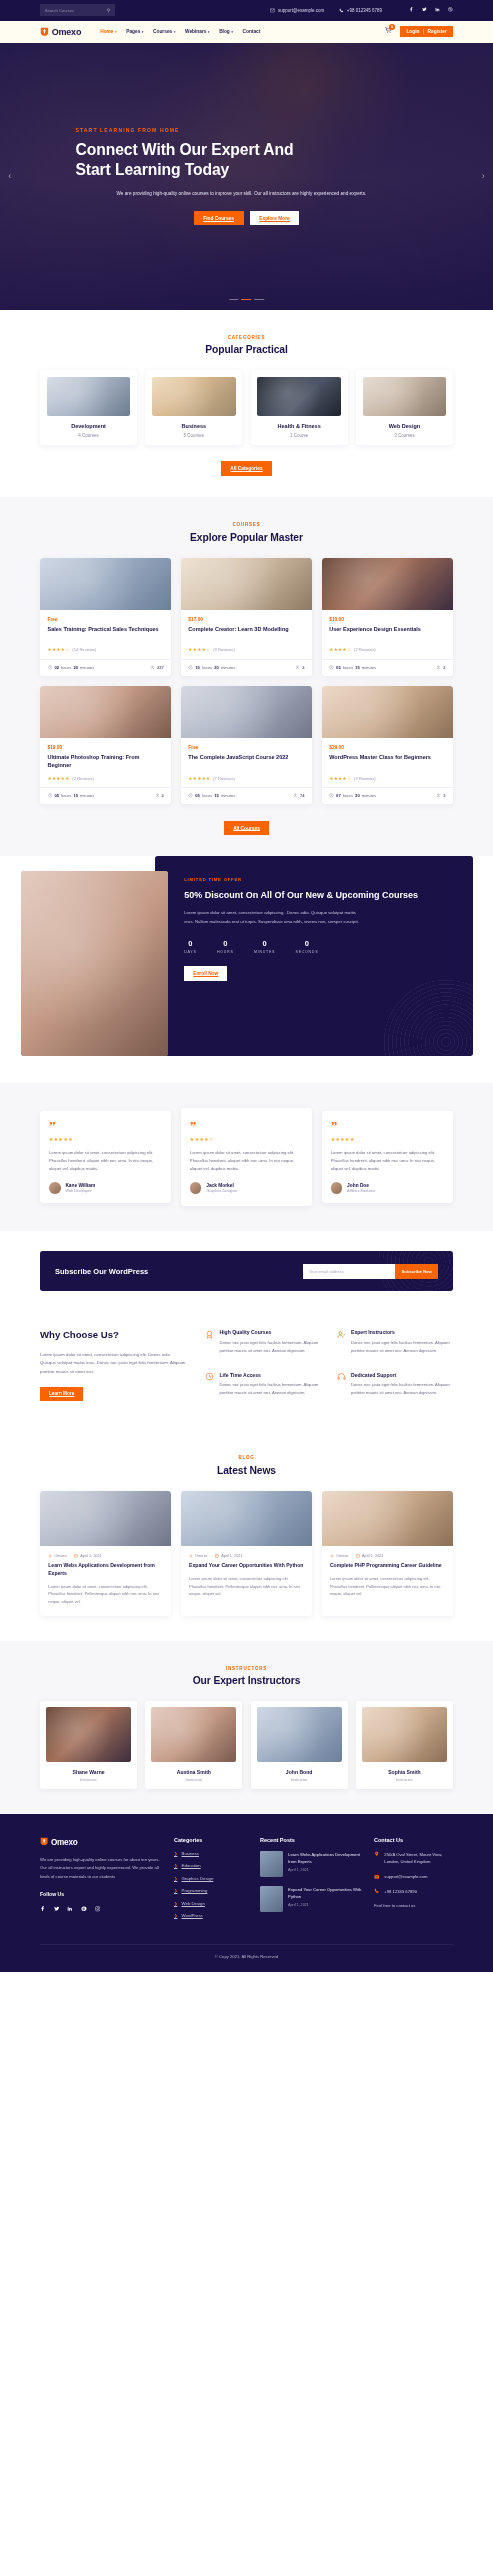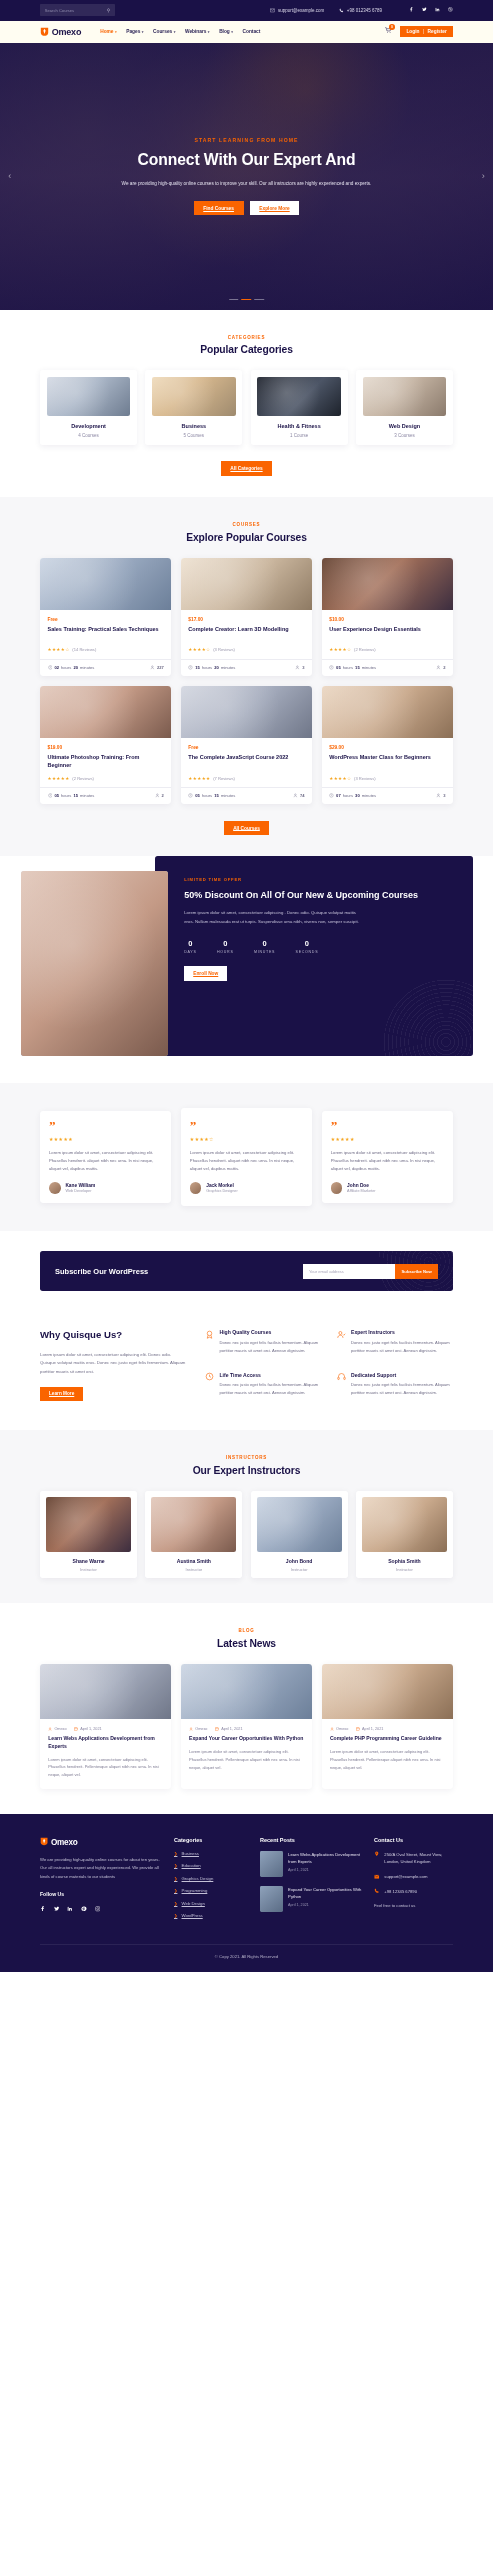--- a/index.html
+++ b/index.html
@@ -75,21 +75,21 @@
       radial-gradient(circle at 46% 40%, #6b4d45 0%, transparent 38%),
       radial-gradient(circle at 74% 55%, #3b2f4e 0%, transparent 40%),
       radial-gradient(circle at 62% 18%, #8a5a2e 0%, transparent 28%),
       linear-gradient(160deg, #2d2350 0%, #3a2b4e 45%, #2a1f46 100%);
     display:flex; flex-direction:column; align-items:center; justify-content:center;
   }
   .hero::after {
     content:""; position:absolute; inset:0;
     background:linear-gradient(180deg, rgba(26,17,71,.62) 0%, rgba(40,26,82,.55) 50%, rgba(26,17,71,.70) 100%);
   }
-  .hero-inner { position:relative; z-index:2; text-align:center; width:342px; }
+  .hero-inner { position:relative; z-index:2; text-align:left; width:342px; }
   .hero-kicker {
     color:#fa6400; font-size:5.1px; letter-spacing:1.1px; font-weight:bold;
     margin-bottom:7.5px;
   }
   .hero-title {
     color:#fff; font-size:15.7px; line-height:1.28; font-weight:bold; letter-spacing:-0.1px;
   }
   .hero-sub {
     color:#e6e3f0; font-size:4.7px; line-height:1.95; margin-top:9px;
     width:260px; margin-left:auto; margin-right:auto;
@@ -378,38 +378,39 @@
     </div>
   </div>
 
   <div class="hero">
     <div class="hero-arrow left">‹</div>
     <div class="hero-arrow right">›</div>
     <div class="hero-inner">
       <div class="hero-kicker">START LEARNING FROM HOME</div>
       <div class="hero-title">
         <div>Connect With Our Expert And</div>
+        <div>Start Learning Today</div>
       </div>
       <div class="hero-sub">We are providing high-quality online courses to improve your skill. Our all instructors are highly experienced and experts.</div>
       <div class="hero-btns">
         <a class="btn-primary" href="#">Find Courses</a>
         <a class="btn-white" href="#">Explore More</a>
       </div>
     </div>
     <div class="hero-dots">
       <i></i>
       <i class="on"></i>
       <i></i>
     </div>
   </div>
 
   <div class="section">
     <div class="sec-head">
       <div class="sec-kicker">CATEGORIES</div>
-      <div class="sec-title">Popular Categories</div>
+      <div class="sec-title">Popular Practical</div>
     </div>
     <div class="cat-grid">
       <div class="cat-card">
         <div class="cat-thumb">
             <div class="ph a"></div>
           </div>
         <div class="cat-name">Development</div>
         <div class="cat-count">4 Courses</div>
       </div>
       <div class="cat-card">
@@ -435,21 +436,21 @@
       </div>
     </div>
     <div class="center-btn">
       <a class="btn-primary" href="#">All Categories</a>
     </div>
   </div>
 
   <div class="section courses-wrap">
     <div class="sec-head">
       <div class="sec-kicker">COURSES</div>
-      <div class="sec-title">Explore Popular Courses</div>
+      <div class="sec-title">Explore Popular Master</div>
     </div>
     <div class="course-grid" id="course-grid">
         <div class="course-card">
           <div class="course-thumb">
             <div class="ph e"></div>
           </div>
           <div class="course-body">
             <div class="course-price">Free</div>
             <div class="course-name">Sales Training: Practical Sales Techniques</div>
             <div class="course-rate">
@@ -721,21 +722,21 @@
       <div class="news-title">Subscribe Our WordPress</div>
       <div class="news-form">
         <input value="" placeholder="Your email address" style="">
         <button>Subscribe Now</button>
       </div>
     </div>
   </div>
 
   <div class="why">
     <div>
-      <div class="why-title">Why Quisque Us?</div>
+      <div class="why-title">Why Choose Us?</div>
       <div class="why-text">Lorem ipsum dolor sit amet, consectetuer adipiscing elit. Donec odio. Quisque volutpat mattis eros.
 
 Donec nec justo eget felis fermentum. Aliquam porttitor mauris sit amet orci.</div>
       <a class="why-btn" href="#">Learn More</a>
     </div>
     <div class="feat-grid">
       <div class="feat">
         <span class="feat-ic"><svg viewBox="0 0 24 24">
               <circle cx="12" cy="9" r="6"></circle>
               <path d="M8 14l-2 8 6-3 6 3-2-8"></path>
@@ -769,57 +770,20 @@
       <div class="feat">
         <span class="feat-ic"><svg viewBox="0 0 24 24">
               <path d="M4 14v-2a8 8 0 0116 0v2"></path>
               <rect x="2" y="14" width="4" height="6" rx="1.5"></rect>
               <rect x="18" y="14" width="4" height="6" rx="1.5"></rect>
             </svg></span>
         <div>
             <div class="feat-name">Dedicated Support</div>
         <div class="feat-text">Donec nec justo eget felis facilisis fermentum. Aliquam porttitor mauris sit amet orci. Aenean dignissim.</div>
           </div>
-      </div>
-    </div>
-  </div>
-
-  <div class="section inst-wrap">
-    <div class="sec-head">
-      <div class="sec-kicker">INSTRUCTORS</div>
-      <div class="sec-title">Our Expert Instructors</div>
-    </div>
-    <div class="inst-grid">
-      <div class="inst-card">
-        <div class="inst-photo">
-            <div class="ph g"></div>
-          </div>
-        <div class="inst-name">Shane Warne</div>
-        <div class="inst-role">Instructor</div>
-      </div>
-      <div class="inst-card">
-        <div class="inst-photo">
-            <div class="ph h"></div>
-          </div>
-        <div class="inst-name">Austina Smith</div>
-        <div class="inst-role">Instructor</div>
-      </div>
-      <div class="inst-card">
-        <div class="inst-photo">
-            <div class="ph e"></div>
-          </div>
-        <div class="inst-name">John Bond</div>
-        <div class="inst-role">Instructor</div>
-      </div>
-      <div class="inst-card">
-        <div class="inst-photo">
-            <div class="ph j"></div>
-          </div>
-        <div class="inst-name">Sophia Smith</div>
-        <div class="inst-role">Instructor</div>
       </div>
     </div>
   </div>
 
   <div class="section">
     <div class="sec-head">
       <div class="sec-kicker">BLOG</div>
       <div class="sec-title">Latest News</div>
     </div>
     <div class="news-grid" id="blog-grid">
@@ -892,20 +856,57 @@
                   <path d="M3 10h18M8 3v4M16 3v4"></path>
                 </svg>
                 <span>April 1, 2021</span>
               </span>
             </div>
             <div class="blog-title">Complete PHP Programming Career Guideline</div>
             <div class="blog-text">Lorem ipsum dolor sit amet, consectetuer adipiscing elit. Phasellus hendrerit. Pellentesque aliquet nibh nec urna. In nisi neque, aliquet vel.</div>
           </div>
         </div>
       </div>
+  </div>
+
+  <div class="section inst-wrap">
+    <div class="sec-head">
+      <div class="sec-kicker">INSTRUCTORS</div>
+      <div class="sec-title">Our Expert Instructors</div>
+    </div>
+    <div class="inst-grid">
+      <div class="inst-card">
+        <div class="inst-photo">
+            <div class="ph g"></div>
+          </div>
+        <div class="inst-name">Shane Warne</div>
+        <div class="inst-role">Instructor</div>
+      </div>
+      <div class="inst-card">
+        <div class="inst-photo">
+            <div class="ph h"></div>
+          </div>
+        <div class="inst-name">Austina Smith</div>
+        <div class="inst-role">Instructor</div>
+      </div>
+      <div class="inst-card">
+        <div class="inst-photo">
+            <div class="ph e"></div>
+          </div>
+        <div class="inst-name">John Bond</div>
+        <div class="inst-role">Instructor</div>
+      </div>
+      <div class="inst-card">
+        <div class="inst-photo">
+            <div class="ph j"></div>
+          </div>
+        <div class="inst-name">Sophia Smith</div>
+        <div class="inst-role">Instructor</div>
+      </div>
+    </div>
   </div>
 
   <div class="footer">
     <div class="footer-grid">
 
       <div>
         <div class="f-brand">
           <span>
             <svg viewBox="0 0 24 26" width="8.2" height="9">
                 <path d="M2 2h20v14c0 5-6 8-10 8S2 21 2 16z" fill="#fa6400"></path>

